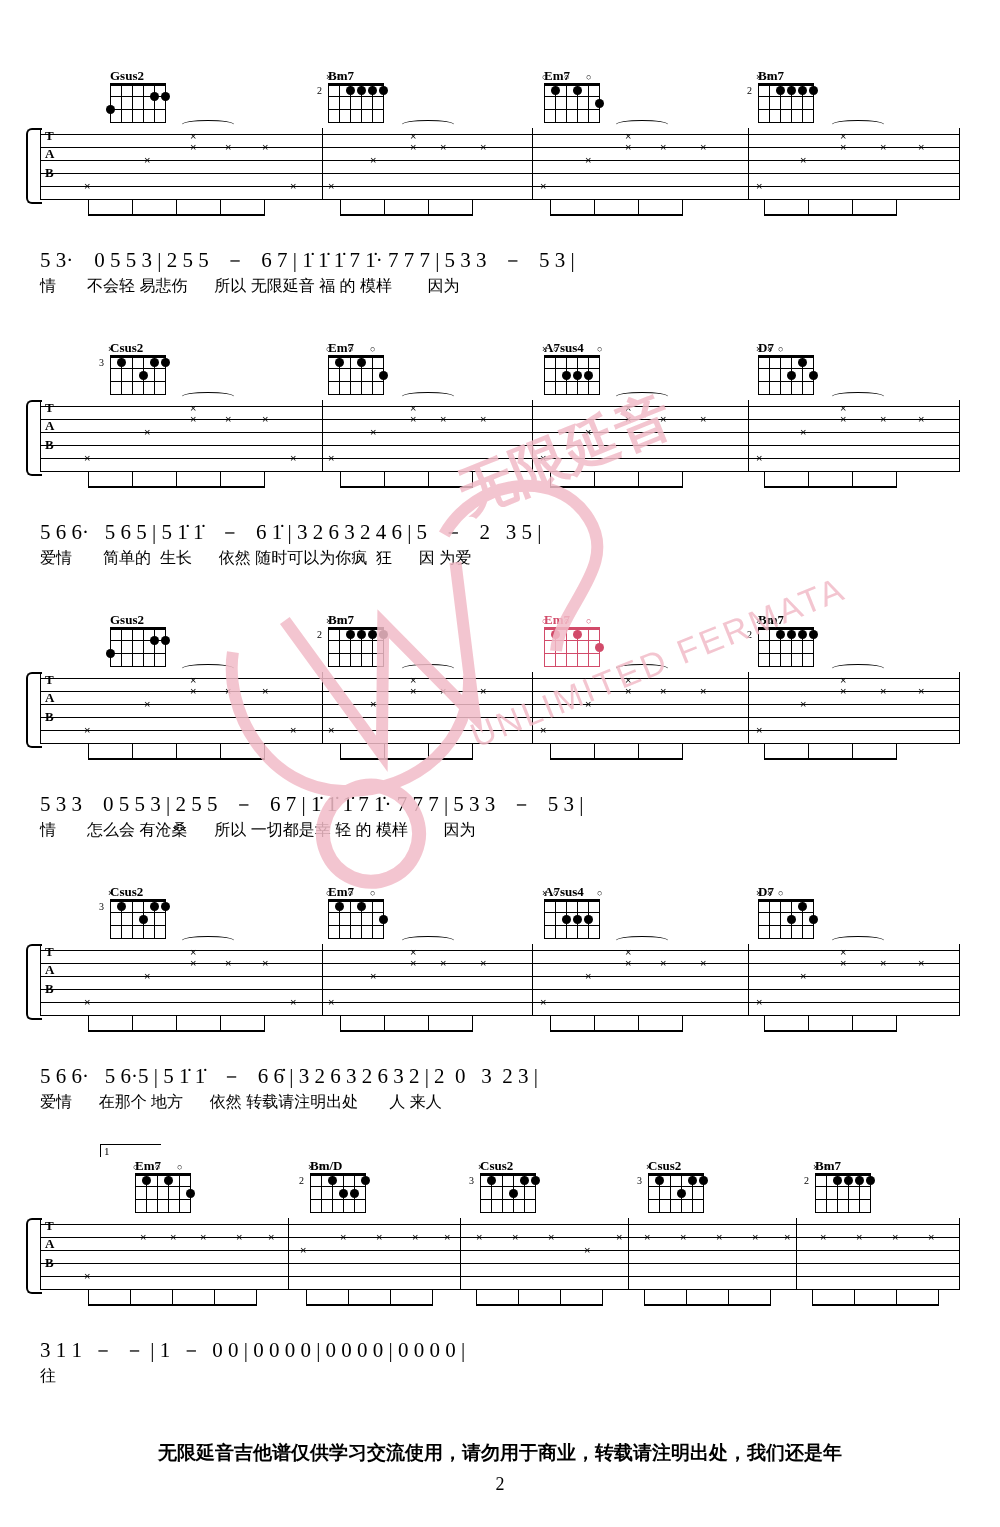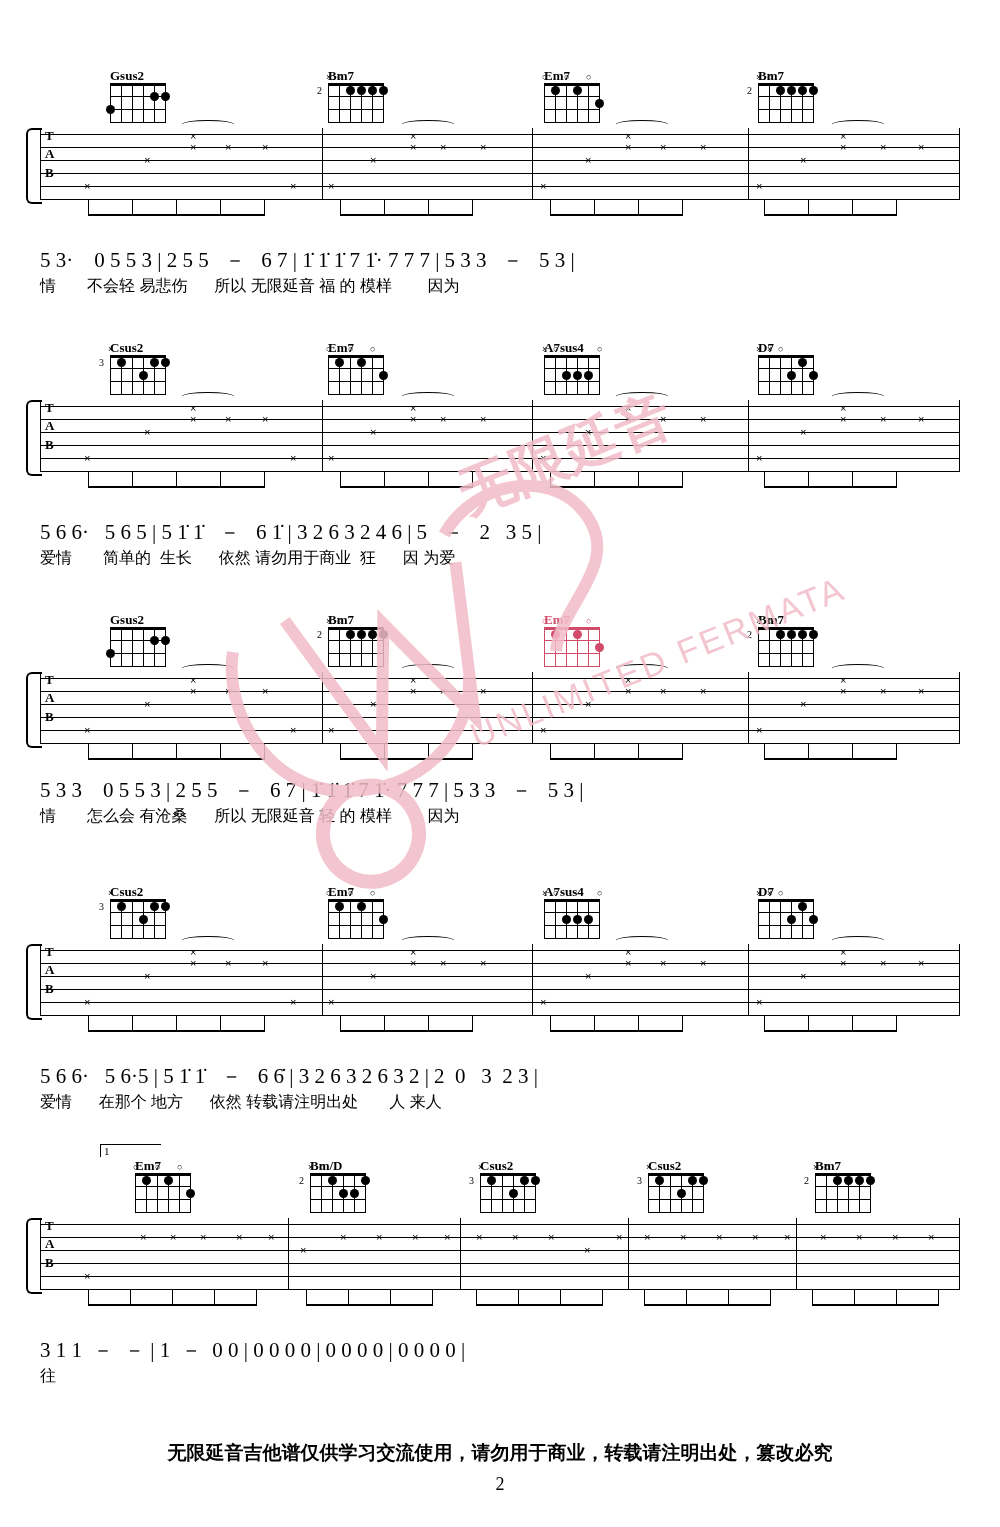--- a/index.html
+++ b/index.html
@@ -549,21 +549,21 @@
       <div class="stem" style="left:812px;top:72px;height:16px"></div>
       <div class="stem" style="left:856px;top:72px;height:16px"></div>
       <div class="beam" style="left:724px;top:86px;width:132px"></div>
       <div class="slur" style="left:142px;top:-8px;width:52px"></div>
       <div class="slur" style="left:362px;top:-8px;width:52px"></div>
       <div class="slur" style="left:576px;top:-8px;width:52px"></div>
       <div class="slur" style="left:792px;top:-8px;width:52px"></div>
     </div>
 
     <div class="numline" style="margin-top:22px">5 6 6·   5 6 5 | 5 1̇ 1̇   －   6 1̇ | 3 2 6 3 2 4 6 | 5   －   2   3 5 |</div>
-    <div class="lyrics">爱情       简单的  生长      依然 请勿用于商业  狂      因 为爱</div>
+    <div class="lyrics">爱情       简单的  生长      依然 随时可以为你疯  狂      因 为爱</div>
   </div>
 
   <div class="system" id="sys3" style="top:612px;">
     <div class="chords">
       <div class="chordbox" style="left:70px;">
         <div class="chordname">Gsus2</div>
         <div class="grid">
           <div class="nut"></div>
           <div class="vline" style="left:0"></div>
             <div class="vline" style="left:11px"></div>
@@ -707,22 +707,22 @@
       <div class="stem" style="left:768px;top:72px;height:16px"></div>
       <div class="stem" style="left:812px;top:72px;height:16px"></div>
       <div class="stem" style="left:856px;top:72px;height:16px"></div>
       <div class="beam" style="left:724px;top:86px;width:132px"></div>
       <div class="slur" style="left:142px;top:-8px;width:52px"></div>
       <div class="slur" style="left:362px;top:-8px;width:52px"></div>
       <div class="slur" style="left:576px;top:-8px;width:52px"></div>
       <div class="slur" style="left:792px;top:-8px;width:52px"></div>
     </div>
 
-    <div class="numline" style="margin-top:8px">5 3 3    0 5 5 3 | 2 5 5   －   6 7 | 1̇ 1̇ 1̇ 7 1̇· 7 7 7 | 5 3 3   －   5 3 |</div>
-    <div class="lyrics">情       怎么会 有沧桑      所以 无限延音 轻 的 模样        因为</div>
+    <div class="numline" style="margin-top:22px">5 3 3    0 5 5 3 | 2 5 5   －   6 7 | 1̇ 1̇ 1̇ 7 1̇· 7 7 7 | 5 3 3   －   5 3 |</div>
+    <div class="lyrics">情       怎么会 有沧桑      所以 一切都是幸 轻 的 模样        因为</div>
   </div>
 
   <div class="system" id="sys4" style="top:884px;">
     <div class="chords">
       <div class="chordbox" style="left:70px;">
         <div class="chordname">Csus2</div>
         <div class="grid">
           <div class="fretlabel">3</div>
           <div class="mark" style="left:-2px">×</div>
           <div class="nut"></div>
@@ -1061,18 +1061,18 @@
       <div class="stem" style="left:898px;top:72px;height:16px"></div>
       <div class="beam" style="left:772px;top:86px;width:126px"></div>
     </div>
 
     <div class="numline" style="margin-top:22px">3 1 1  －  － | 1  －  0 0 | 0 0 0 0 | 0 0 0 0 | 0 0 0 0 |</div>
     <div class="lyrics">往</div>
   </div>
 
   <div class="footer">
     <div class="line1">
-      <span>无限延音吉他谱仅供学习交流使用，请勿用于商业，转载请注明出处，篡改必究</span>
+      <span>无限延音吉他谱仅供学习交流使用，请勿用于商业，转载请注明出处，我们还是年</span>
     </div>
     <div class="pageno">2</div>
   </div>
 
 </div>
 
 </body></html>

